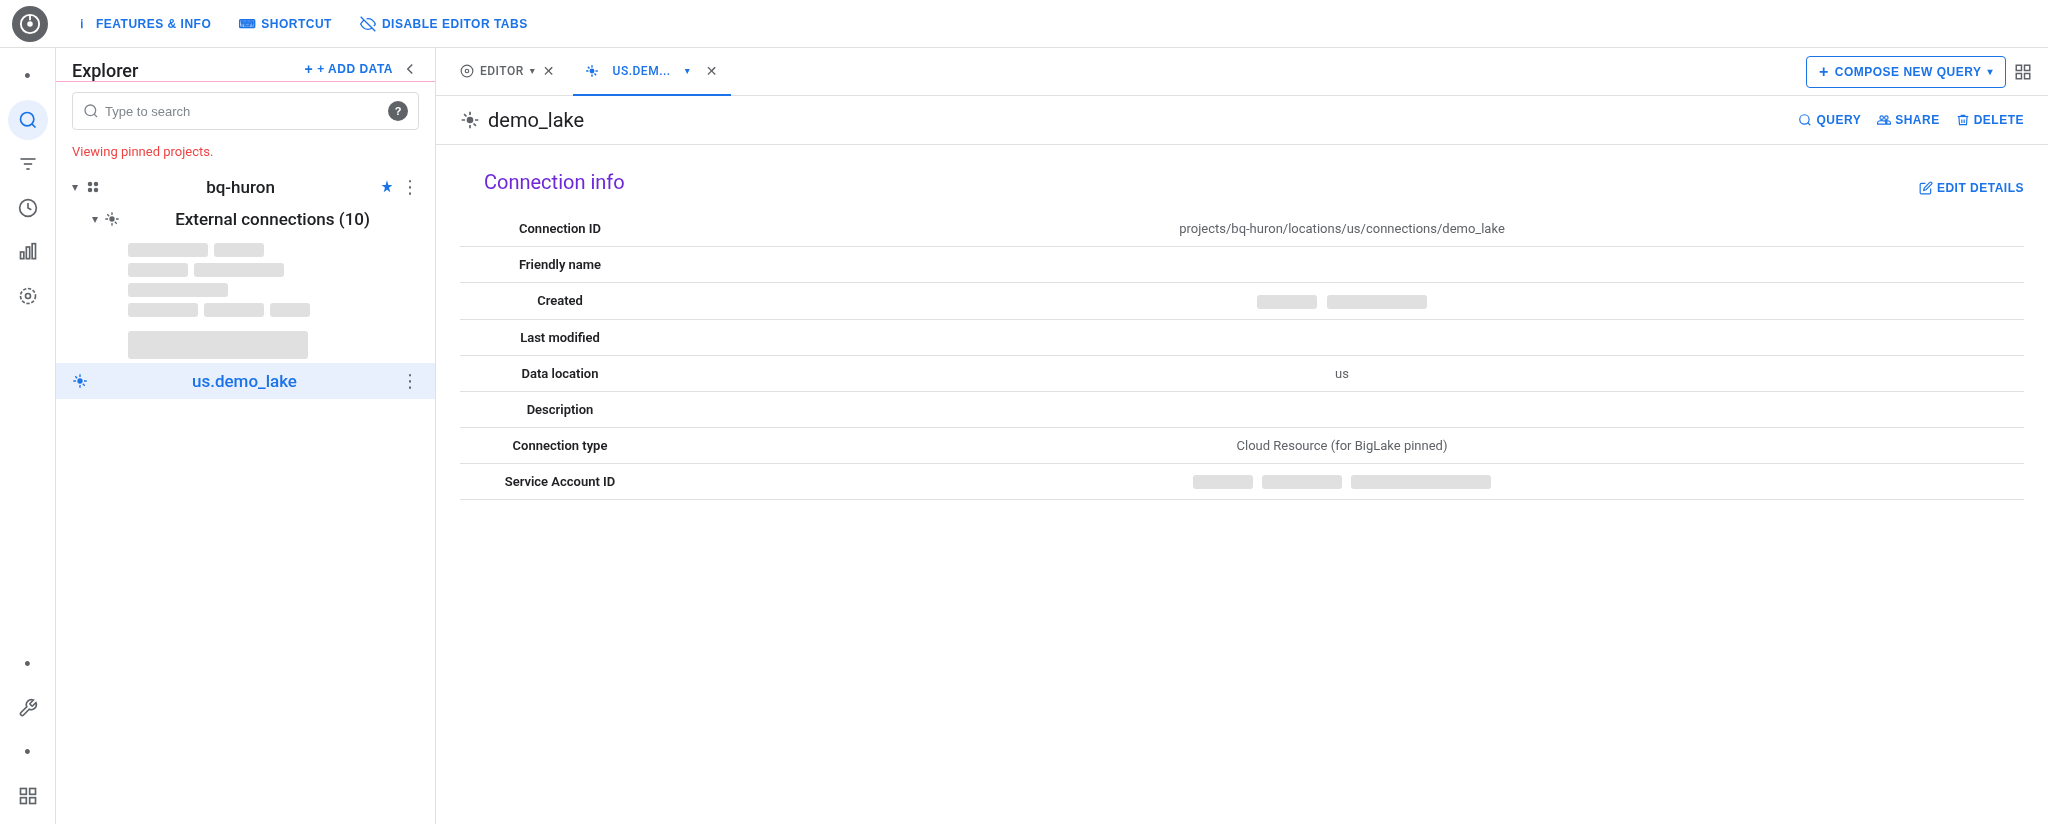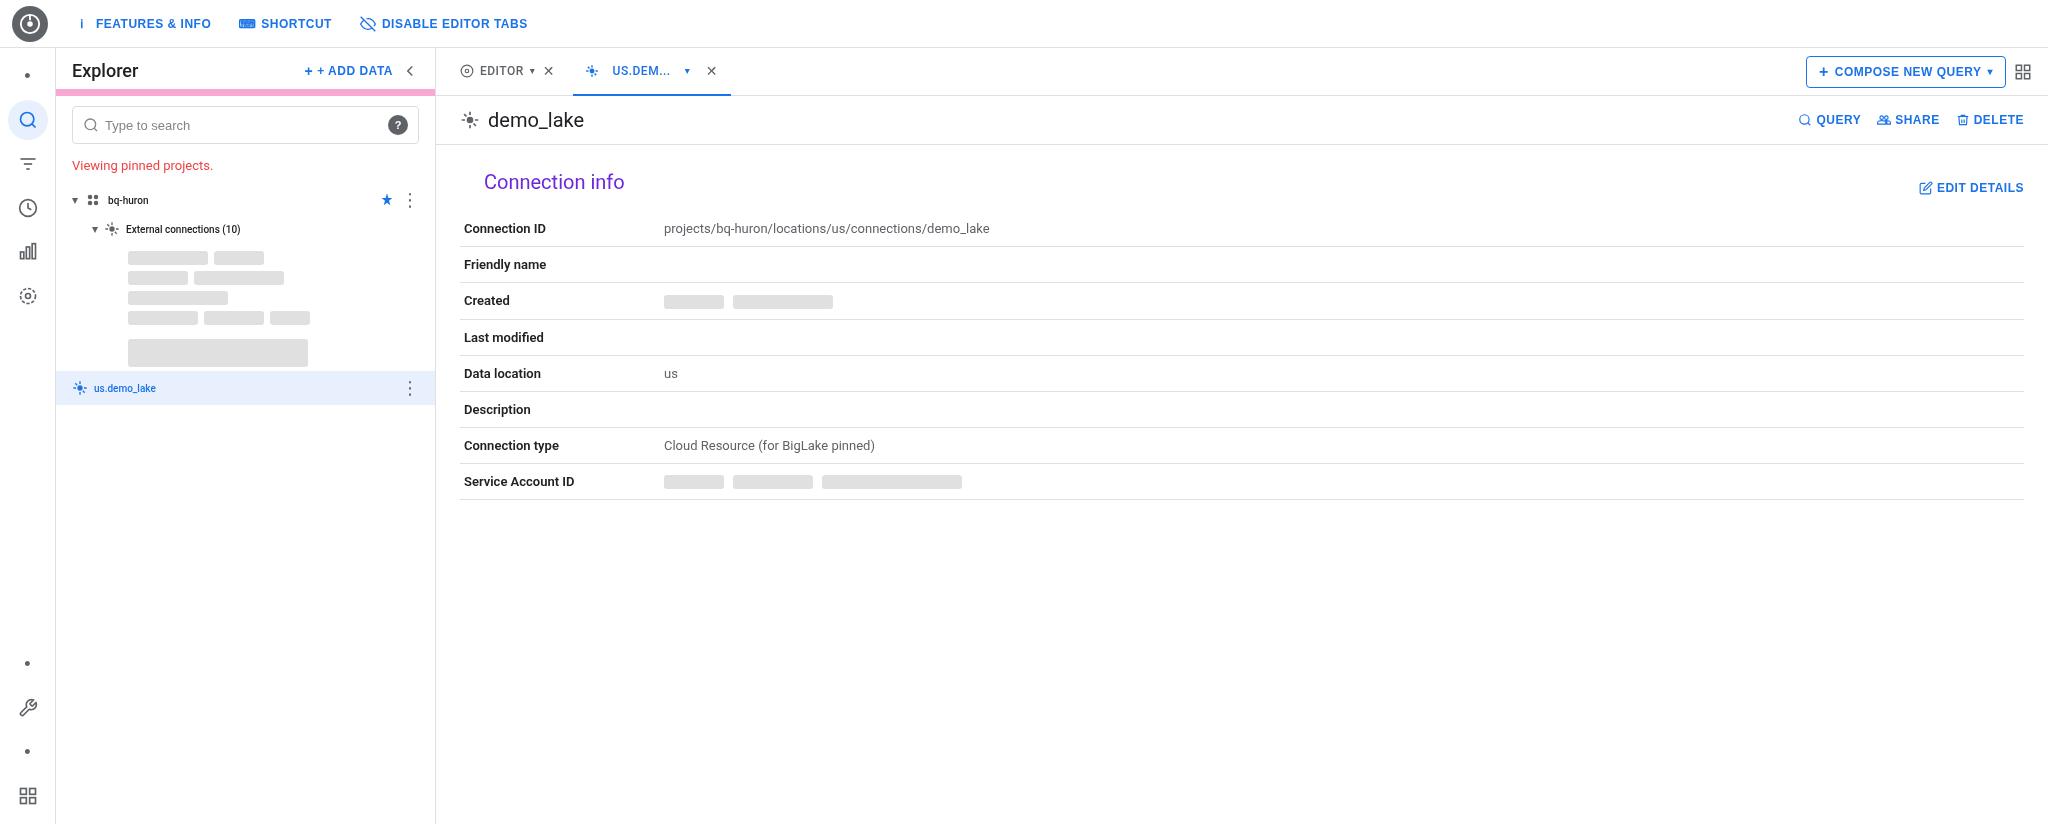--- a/index.html
+++ b/index.html
@@ -37,22 +37,22 @@
     }
     .icon-sidebar-btn.active { background: #e8f0fe; color: #1a73e8; }
     .icon-sidebar-spacer { flex: 1; }
 
     
     .explorer-panel {
       width: 380px; border-right: 1px solid #e0e0e0; display: flex; flex-direction: column;
       background: #fff; flex-shrink: 0;
     }
     .explorer-header {
-      display: flex; align-items: center; justify-content: space-between;
-      padding: 12px 16px 8px; border-bottom: 7px solid #f9a8d4;
+      display: flex; align-items: flex-start; justify-content: space-between;
+      padding: 12px 16px 0; border-bottom: 1px solid #f9a8d4;
     }
     .explorer-title { font-size: 18px; font-weight: 500; color: #202124; }
     .explorer-actions { display: flex; align-items: center; gap: 8px; }
     .add-data-btn {
       display: flex; align-items: center; gap: 4px; color: #1a73e8; font-size: 12px;
       font-weight: 600; text-transform: uppercase; border: none; background: transparent;
       cursor: pointer; letter-spacing: 0.5px;
     }
     .collapse-btn {
       border: none; background: transparent; cursor: pointer; color: #5f6368; font-size: 16px;
@@ -69,21 +69,21 @@
     .search-bar input::placeholder { color: #80868b; }
     .viewing-text { padding: 4px 16px 8px; color: #ef4444; font-size: 13px; }
     .project-list { flex: 1; overflow-y: auto; padding: 4px 0; }
 
     
     .tree-item {
       display: flex; align-items: center; padding: 6px 16px; cursor: pointer; gap: 6px;
       position: relative;
     }
     .tree-chevron { font-size: 12px; color: #5f6368; cursor: pointer; flex-shrink: 0; }
-    .tree-label { flex: 1; font-size: 10px; color: #202124; font-weight: 500; }
+    .tree-label { flex: 1; font-size: 17px; color: #202124; font-weight: 500; text-align: center; }
     .tree-label.selected { color: #1a73e8; }
 
     .tree-item-child { padding-left: 36px; }
 
     
     .blur-block {
       display: inline-block; border-radius: 3px; background: #e0e0e0; height: 14px; vertical-align: middle;
     }
 
     
@@ -141,21 +141,21 @@
     .section-title { font-size: 20px; font-weight: 400; color: #6d28d9; margin-left: 24px; }
     .edit-details-btn {
       display: flex; align-items: center; gap: 4px; color: #1a73e8; font-size: 12px;
       font-weight: 600; text-transform: uppercase; border: none; background: transparent;
       cursor: pointer; letter-spacing: 0.5px; margin-top: 12px;
     }
 
     
     .info-table { width: 100%; border-collapse: collapse; }
     .info-table tr { border-bottom: 1px solid #e0e0e0; }
-    .info-table td { padding: 10px 4px; vertical-align: middle; }
+    .info-table td { padding: 10px 4px; vertical-align: middle; text-align: center; }
     .info-table td:first-child { font-weight: 600; color: #202124; width: 200px; font-size: 13px; }
     .info-table td:last-child { color: #5f6368; font-size: 13px; }
 
     
     .project-list::-webkit-scrollbar { width: 6px; }
     .project-list::-webkit-scrollbar-thumb { background: #dadce0; border-radius: 3px; }
 
     .grid-icon-btn {
       border: none; background: transparent; cursor: pointer; color: #5f6368; font-size: 16px;
       padding: 4px; display: flex; align-items: center;

